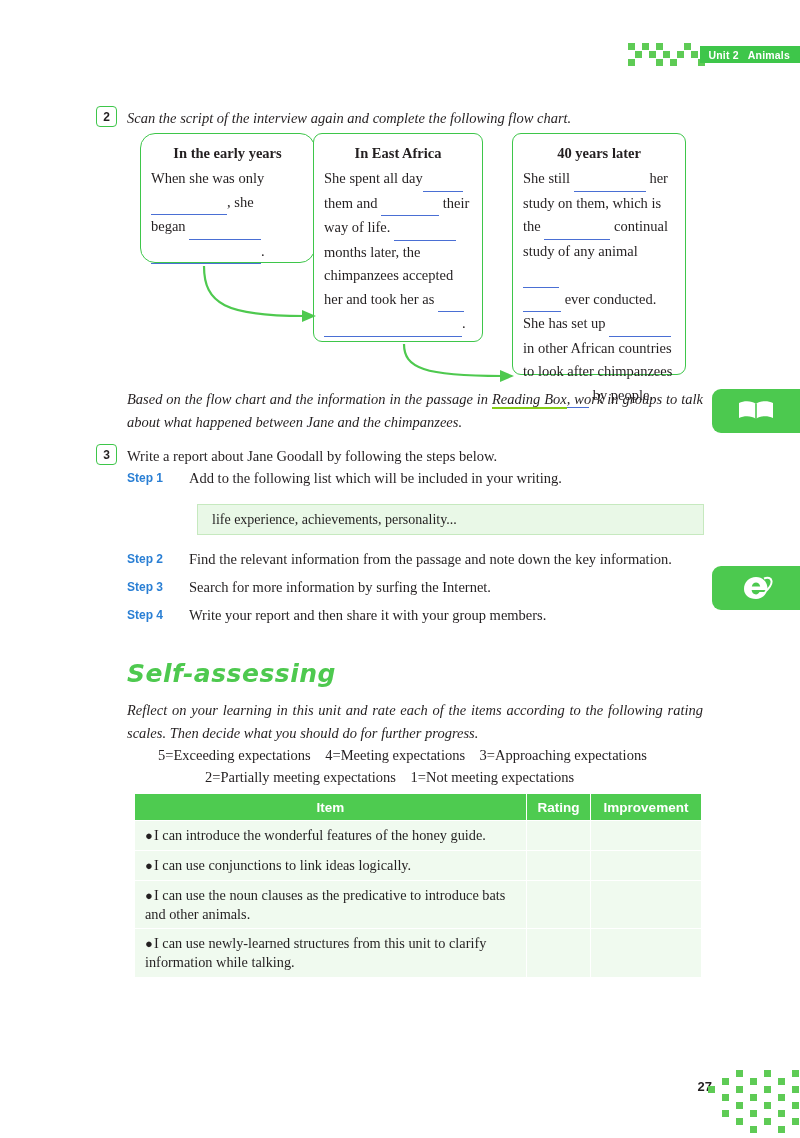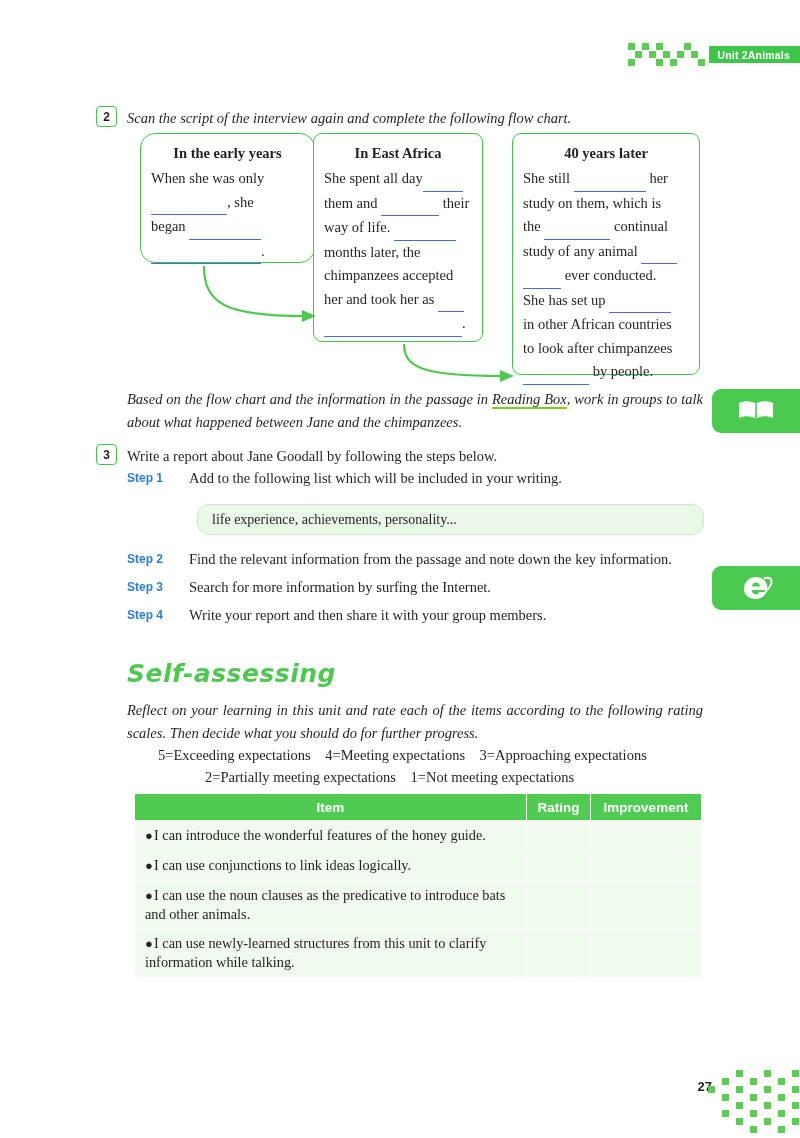--- a/index.html
+++ b/index.html
@@ -24,21 +24,21 @@
     align-items: center;
     background: #3ec64a;
     color: #ffffff;
     font-family: "Liberation Sans", sans-serif;
     font-weight: bold;
     font-size: 10.5px;
     padding: 0 10px 0 8px;
     letter-spacing: .2px;
     white-space: nowrap;
   }
-  .unit-tag .unit-label { margin-right: 0; }
+  .unit-tag .unit-label { margin-right: 9px; }
   .header-checks {
     position: absolute;
     top: 43px;
     right: 88px;
     width: 84px;
     height: 23px;
   }
 
   
   .chk {
@@ -138,21 +138,21 @@
   }
   .step-text {
     position: absolute;
     font-size: 14.5px;
   }
 
   .green-pill {
     position: absolute;
     background: #e9f8e7;
     border: 1.2px solid #c6e9bf;
-    border-radius: 12px;
+    border-radius: 0;
     box-sizing: border-box;
     display: flex;
     align-items: center;
     padding-left: 14px;
     font-size: 14px;
   }
 
   
   .self-title {
     position: absolute;
@@ -264,21 +264,21 @@
     <span>She spent all day</span><span class="blank" style="width:40px;">&nbsp;</span><br>
     <span>them and</span> <span class="blank" style="width:58px;">&nbsp;</span> <span>their</span><br>
     <span>way of life.</span> <span class="blank" style="width:62px;">&nbsp;</span><br>
     <span>months later, the</span><br>
     <span>chimpanzees accepted</span><br>
     <span>her and took her as</span> <span class="blank" style="width:26px;">&nbsp;</span><br>
     <span class="blank" style="width:138px;">&nbsp;</span><span>.</span>
   </div>
 </div>
 
-<div class="flow-box" style="left:512px; top:133px; width:188px; height:242px;">
+<div class="flow-box" style="left:512px; top:133px; width:174px; height:242px;">
   <div class="flow-title">40 years later</div>
   <div class="flow-body">
     <span>She still</span> <span class="blank" style="width:72px;">&nbsp;</span> <span>her</span><br>
     <span>study on them, which is</span><br>
     <span>the</span> <span class="blank" style="width:66px;">&nbsp;</span> <span>continual</span><br>
     <span>study of any animal</span> <span class="blank" style="width:36px;">&nbsp;</span><br>
     <span class="blank" style="width:38px;">&nbsp;</span> <span>ever conducted.</span><br>
     <span>She has set up</span> <span class="blank" style="width:62px;">&nbsp;</span><br>
     <span>in other African countries</span><br>
     <span>to look after chimpanzees</span><br>

